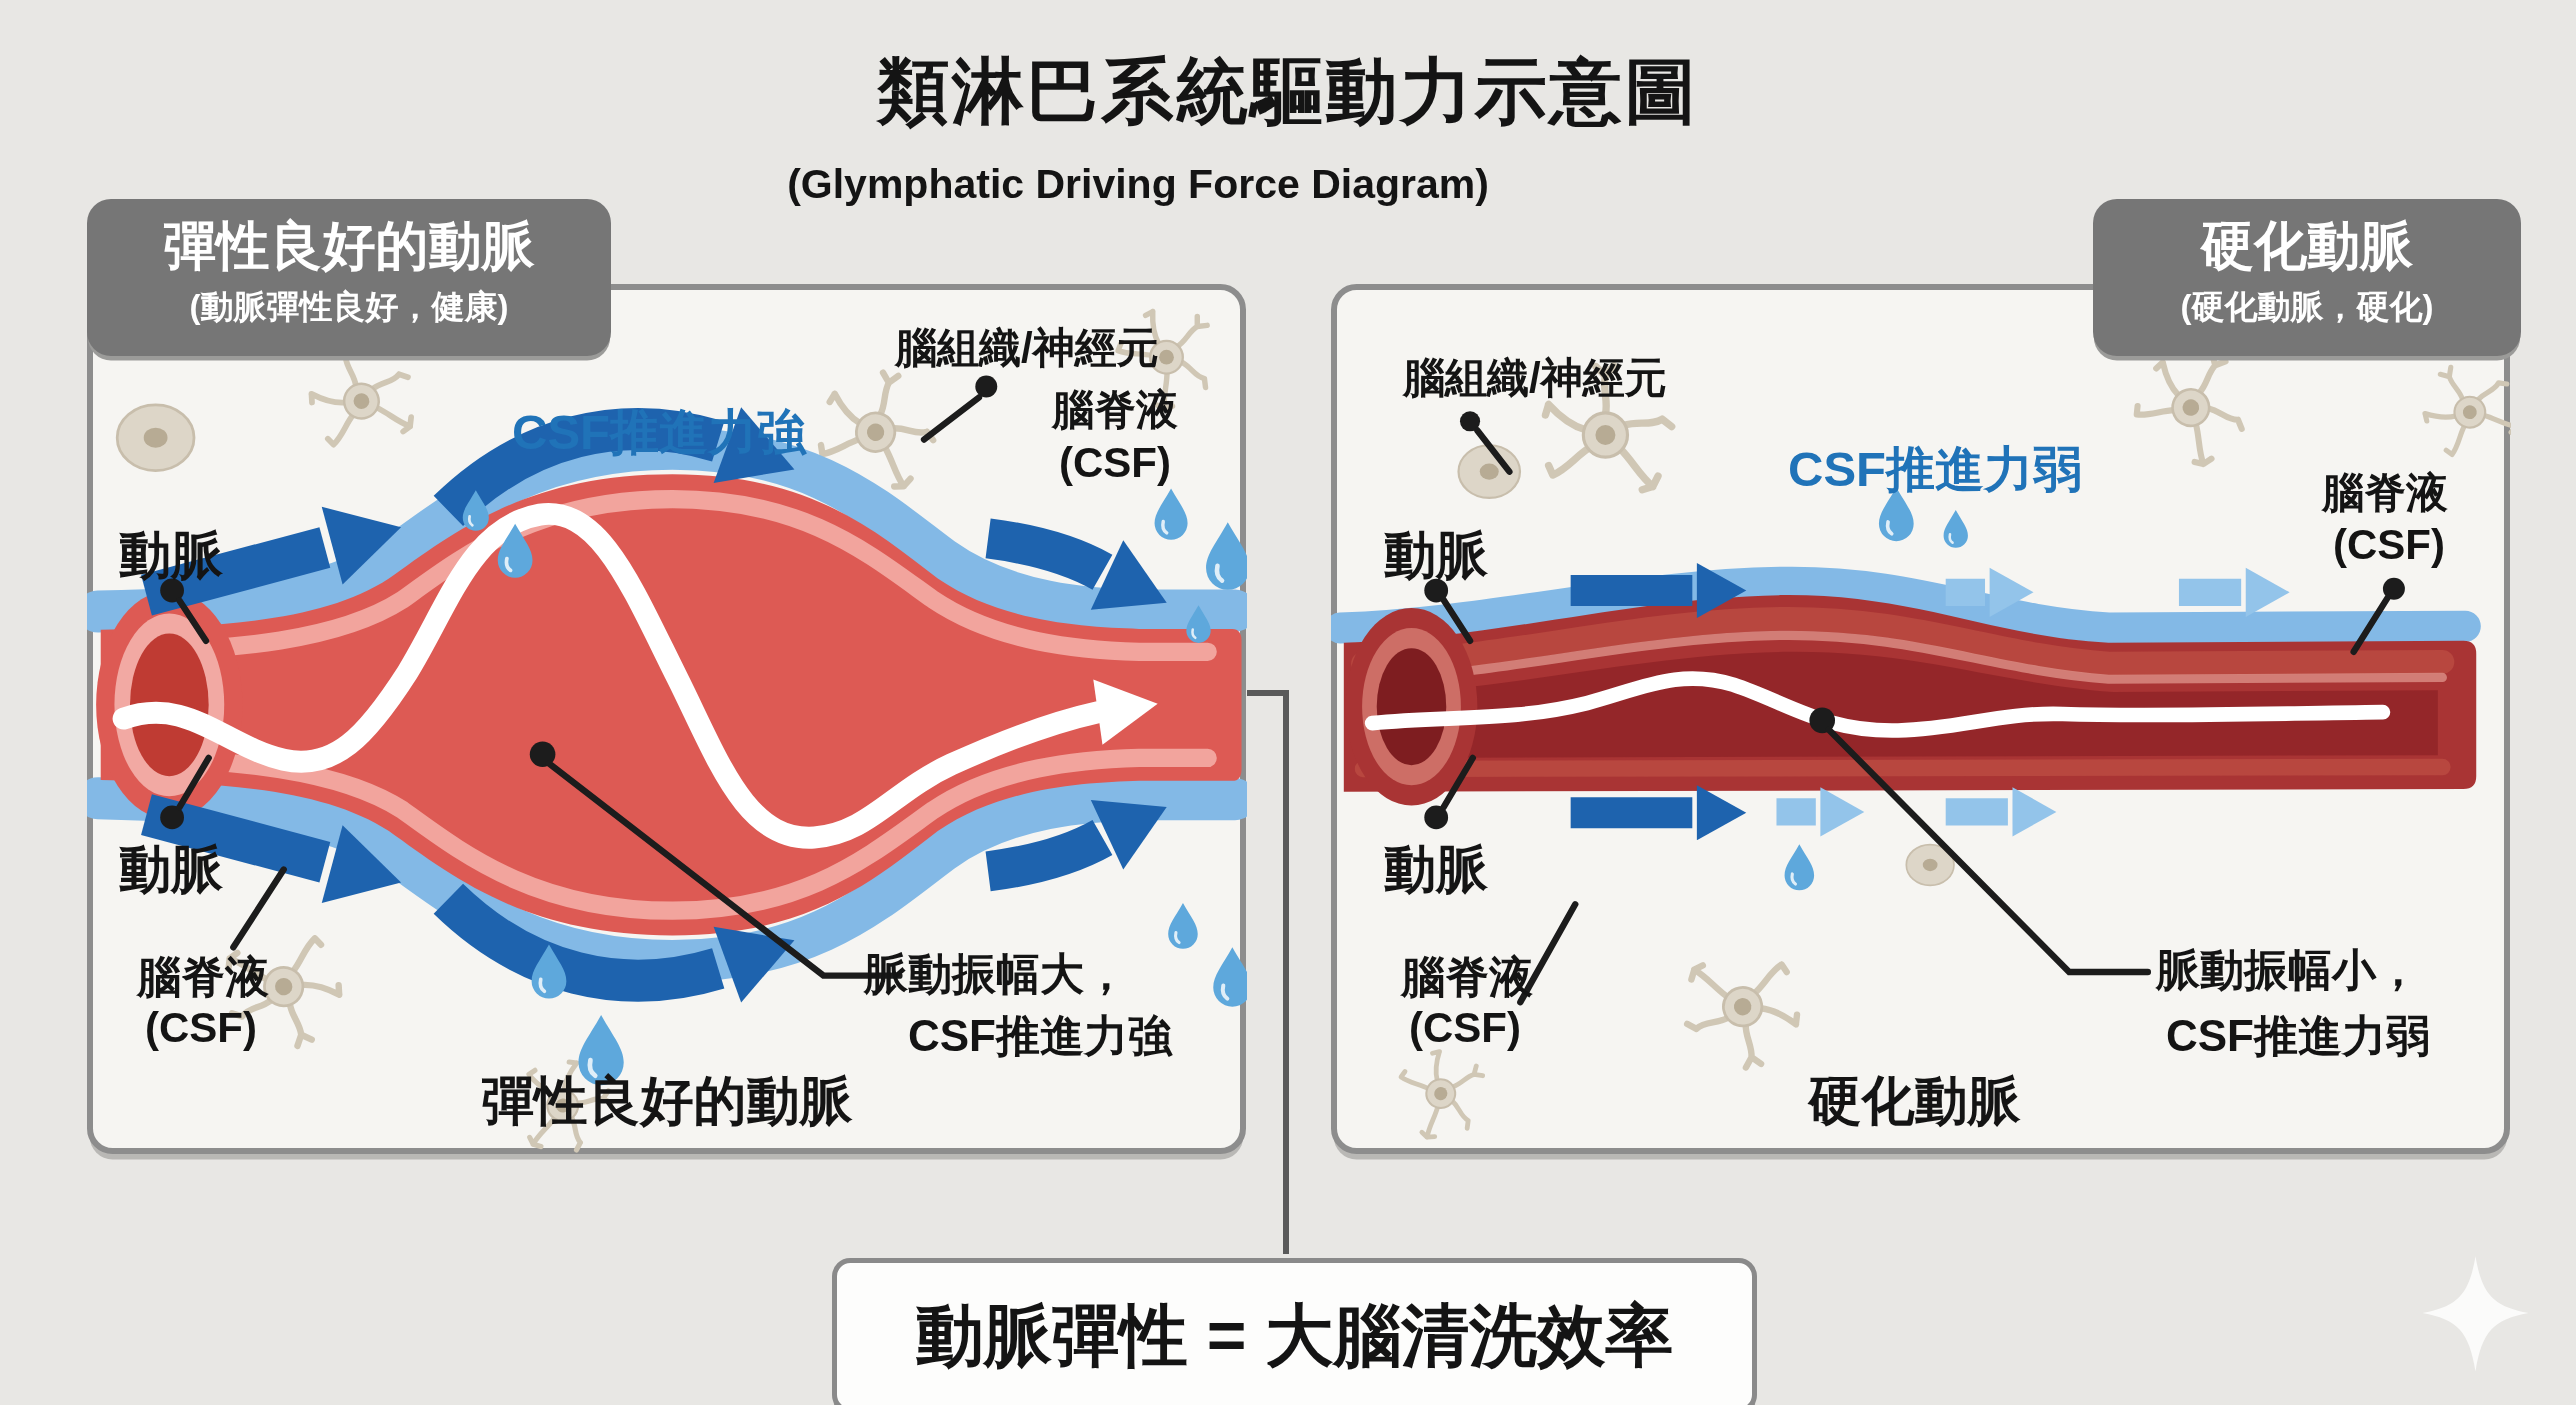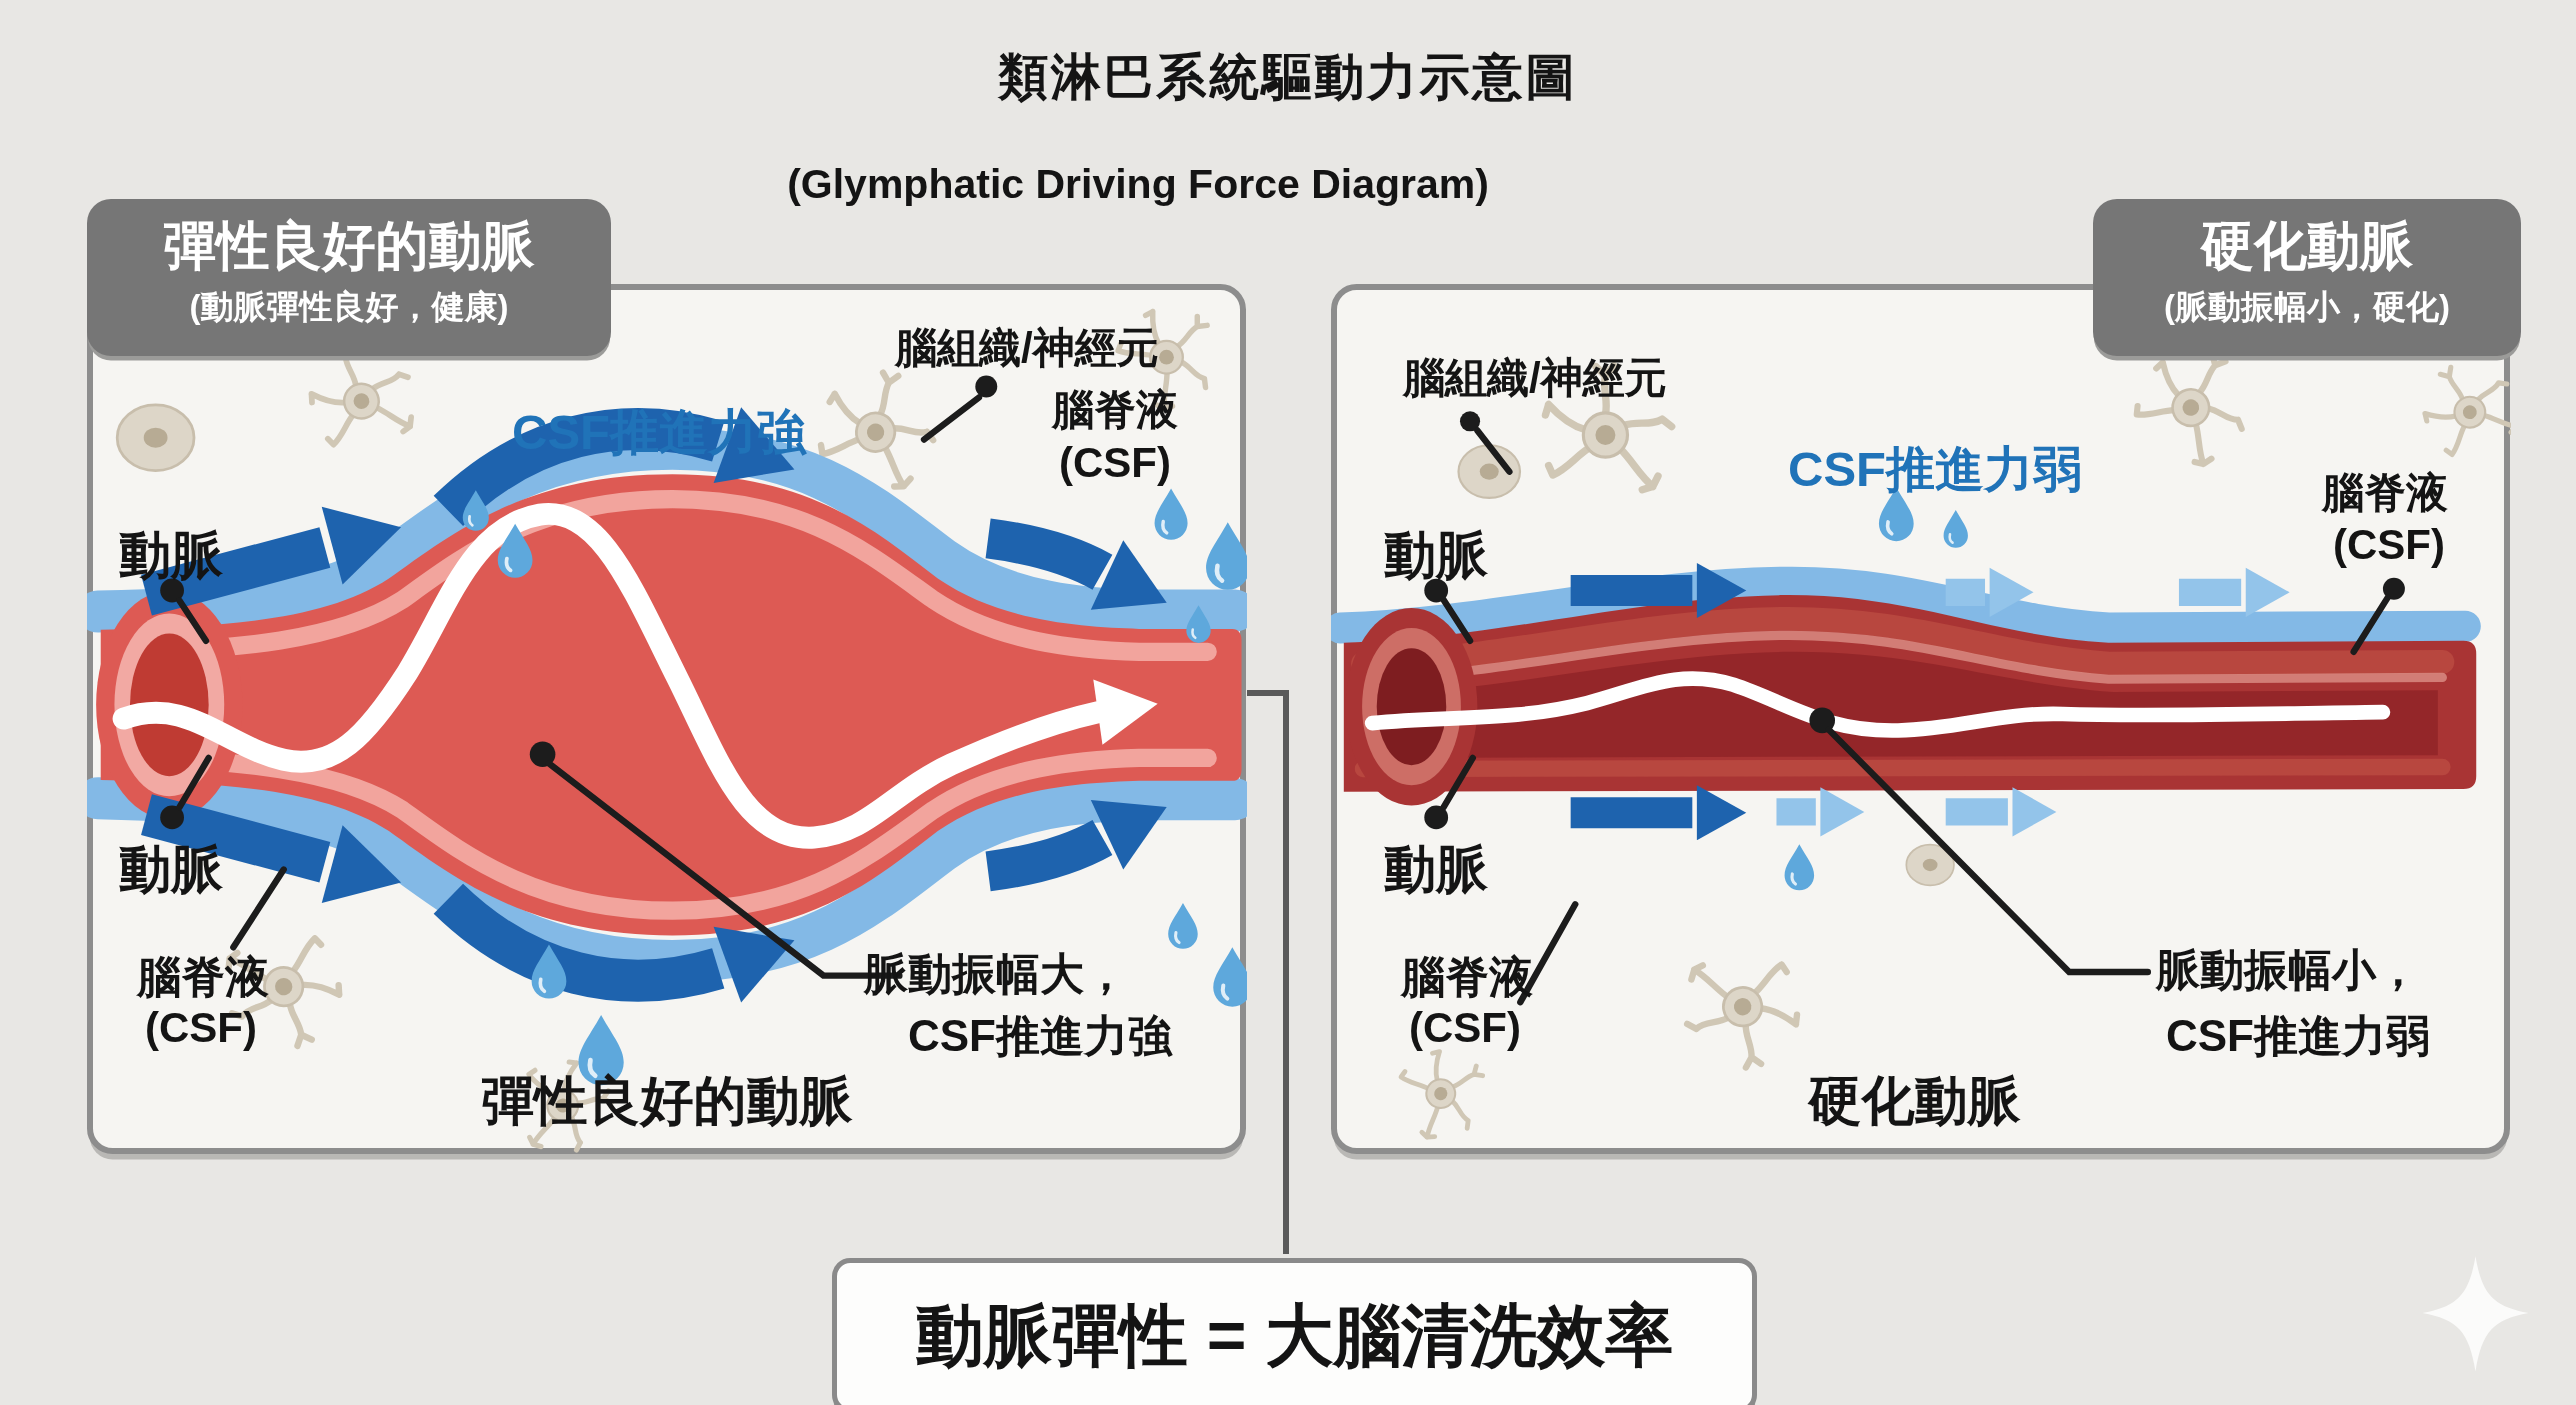--- a/index.html
+++ b/index.html
@@ -3,21 +3,21 @@
 <meta charset="utf-8">
 <style>
   html,body{margin:0;padding:0;background:#e8e7e4;}
   .stage{
     position:relative;width:2576px;height:1405px;overflow:hidden;
     background:#e8e7e4;
     font-family:"Liberation Sans","DejaVu Sans",sans-serif;
     color:#141414;
   }
   .abs{position:absolute;white-space:nowrap;}
-  .title{left:0;top:44px;width:2576px;text-align:center;font-size:50px;font-weight:900;letter-spacing:2.7px;}
+  .title{left:0;top:44px;width:2576px;text-align:center;font-size:72px;font-weight:900;letter-spacing:2.7px;}
   .subtitle{left:0;top:161px;width:2276px;text-align:center;font-size:41px;font-weight:700;}
   .panel{position:absolute;background:#f6f5f2;border:6.4px solid #8d8d8d;border-radius:25.6px;
          box-shadow:0 8.2px 0 -2.7px #b9b8b5;}
   .panel-left{left:87px;top:284px;width:1147px;height:858px;}
   .panel-right{left:1331px;top:284px;width:1167px;height:858px;}
   .badge{position:absolute;background:#767676;border-radius:24px;color:#ffffff;text-align:center;
          box-shadow:0 5.5px 0 -0.9px #9b9b99;z-index:5;}
   .badge-left{left:87px;top:199px;width:524px;height:157px;}
   .badge-right{left:2093px;top:199px;width:428px;height:157px;}
   .badge-title{margin-top:14.6px;font-size:53px;font-weight:900;line-height:64px;}
@@ -216,21 +216,21 @@
       <path class="callout" d="M 207,785 L 267,678"></path>
     </g>
   </svg>
 
   <div class="badge badge-left">
     <div class="badge-title">彈性良好的動脈</div>
     <div class="badge-sub">(動脈彈性良好，健康)</div>
   </div>
   <div class="badge badge-right">
     <div class="badge-title">硬化動脈</div>
-    <div class="badge-sub">(脈動振幅小，硬化)</div>
+    <div class="badge-sub">(硬化動脈，硬化)</div>
   </div>
 
   <div class="abs blue-lbl z3" style="left:512px;top:400px;color:#2073b8;">CSF推進力強</div>
   <div class="abs lbl lbl-46 z3" style="left:895px;top:320px;">腦組織/神經元</div>
   <div class="abs lbl lbl-46 z3" style="left:1052px;top:382px;">腦脊液</div>
   <div class="abs lbl lbl-46 z3" style="left:1059px;top:439px;">(CSF)</div>
   <div class="abs lbl lbl-52 z3" style="left:119px;top:521px;">動脈</div>
   <div class="abs lbl lbl-52 z3" style="left:119px;top:835px;">動脈</div>
   <div class="abs lbl lbl-48 z3" style="left:137px;top:948px;">腦脊液</div>
   <div class="abs lbl lbl-46 z3" style="left:145px;top:1004px;">(CSF)</div>

